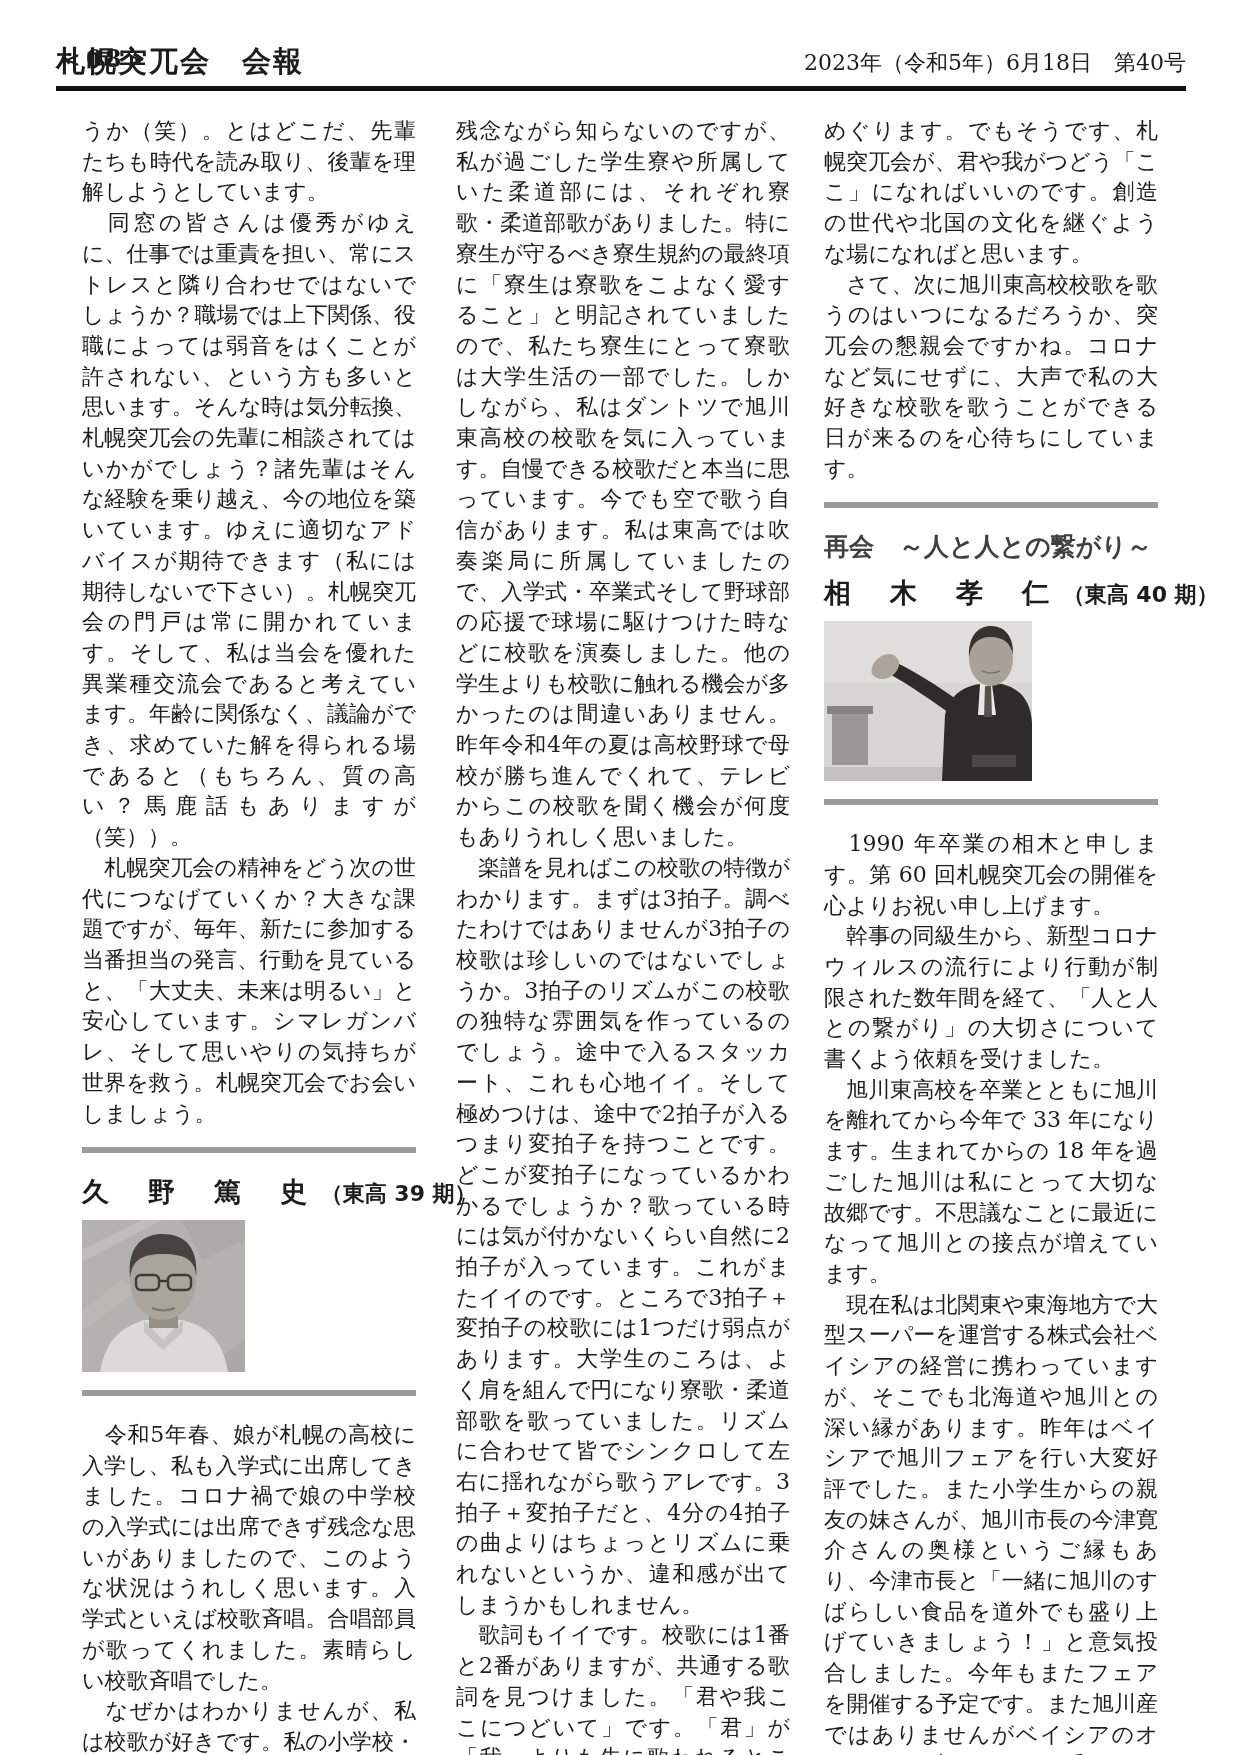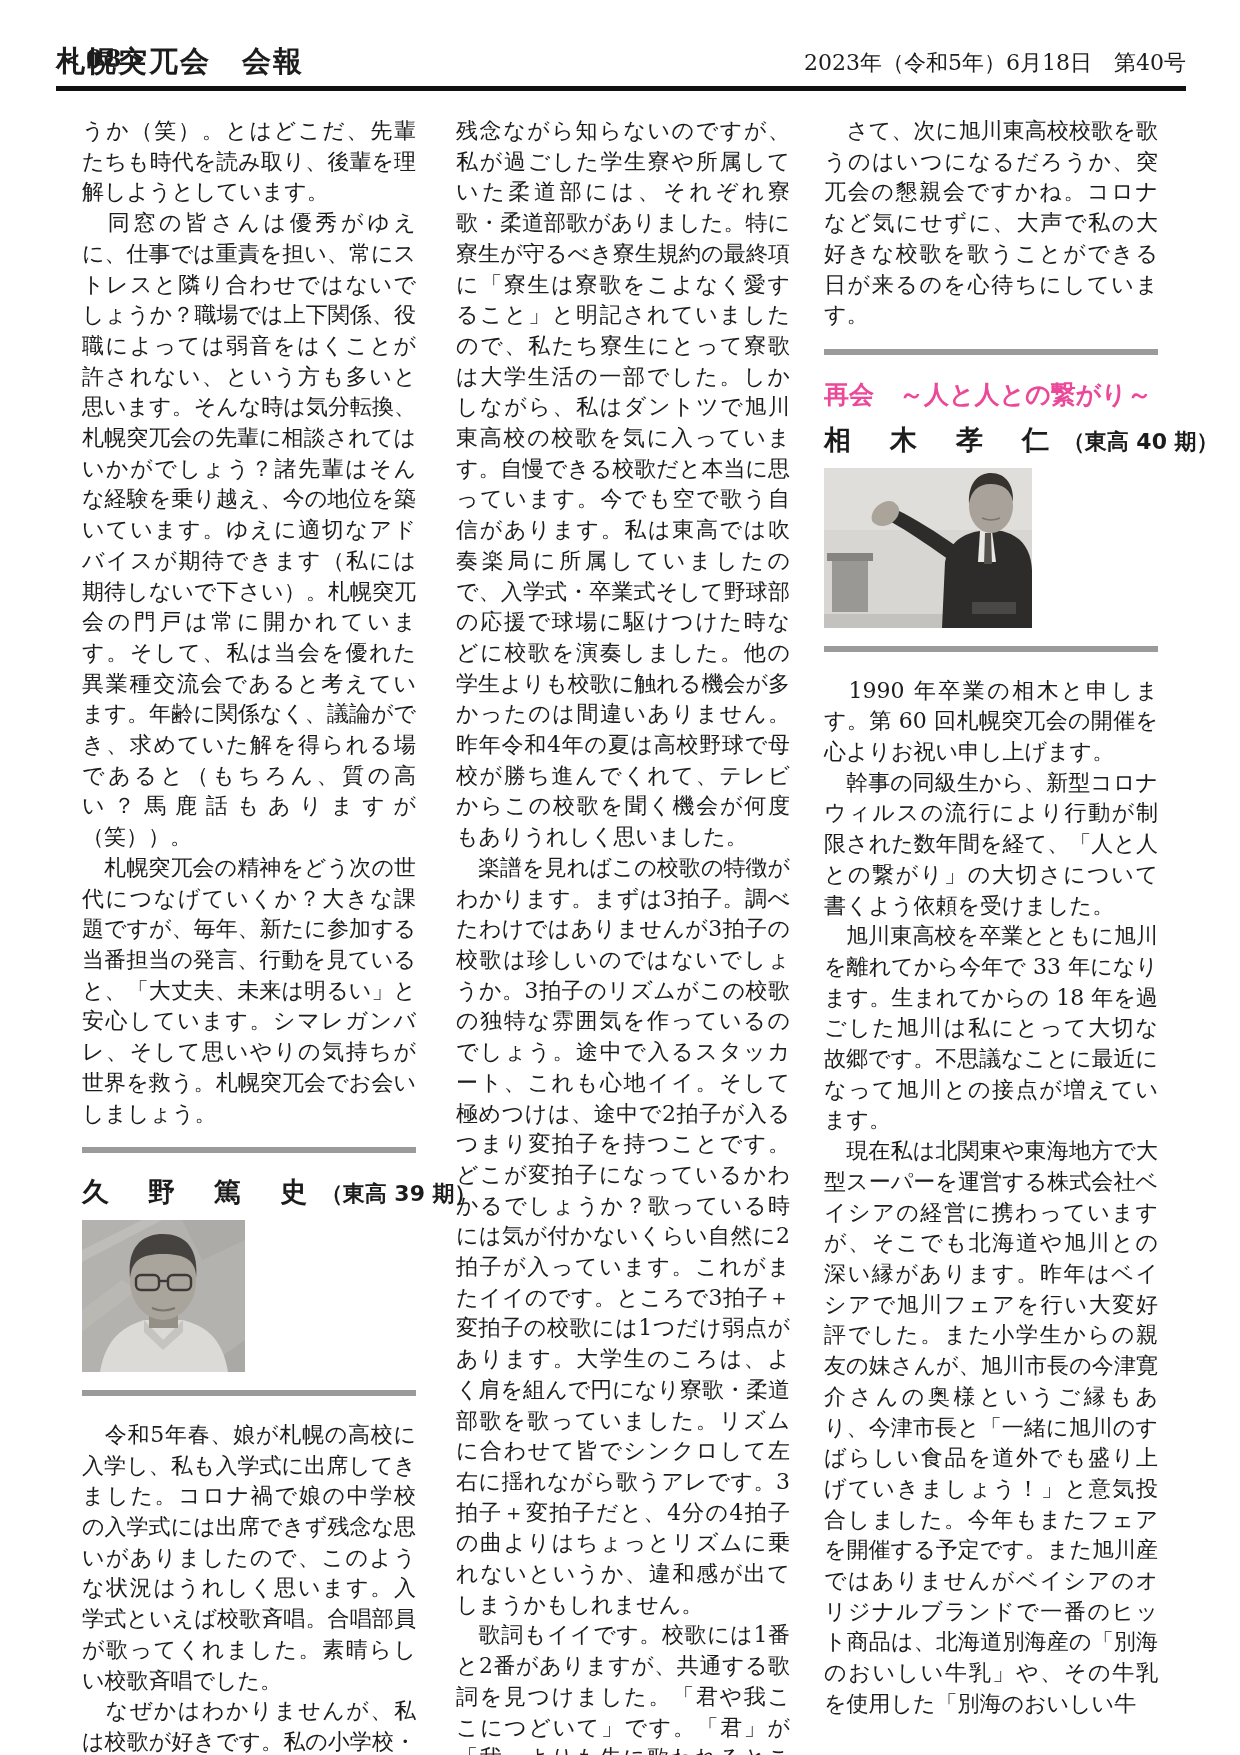--- a/index.html
+++ b/index.html
@@ -28,23 +28,23 @@
     text-align:justify;text-justify:inter-ideograph;
     letter-spacing:0;
   }
   .col p{margin:0;}
   #col1{left:82px;}
   #col2{left:456px;}
   #col3{left:824px;}
   
   .divider-rule{height:6px;background:#9b9b9b;margin:18px 0 24px 0;}
   .article-title{
-    font-family:Liberation Sans, sans-serif;
+    font-family:Liberation Serif, serif;
     font-weight:bold;font-size:29px;line-height:1.2;
-    letter-spacing:1px;margin:0 0 16px 0;color:#ec4899;
+    letter-spacing:1px;margin:0 0 16px 0;color:#404040;
   }
   .article-title.narrow{font-size:25px;letter-spacing:0;}
   .author-line{
     font-family:"DejaVu Sans","Liberation Sans",sans-serif;
     font-weight:bold;margin:0 0 10px 0;white-space:nowrap;
   }
   .author-name{font-size:27px;letter-spacing:6px;}
   .author-affiliation{font-size:22px;letter-spacing:0;margin-top:36px;}
   .photo{display:block;margin:4px 0 10px auto;}
   .photo svg{display:block;}
@@ -98,20 +98,21 @@
     <p>　なぜかはわかりませんが、私は校歌が好きです。私の小学校・中学校そして旭川東高校の校歌を今でも覚えています。大学の校歌は</p>
   </div>
 
   <div class="col" id="col2">
     <p>残念ながら知らないのですが、私が過ごした学生寮や所属していた柔道部には、それぞれ寮歌・柔道部歌がありました。特に寮生が守るべき寮生規約の最終項に「寮生は寮歌をこよなく愛すること」と明記されていましたので、私たち寮生にとって寮歌は大学生活の一部でした。しかしながら、私はダントツで旭川東高校の校歌を気に入っています。自慢できる校歌だと本当に思っています。今でも空で歌う自信があります。私は東高では吹奏楽局に所属していましたので、入学式・卒業式そして野球部の応援で球場に駆けつけた時などに校歌を演奏しました。他の学生よりも校歌に触れる機会が多かったのは間違いありません。昨年令和4年の夏は高校野球で母校が勝ち進んでくれて、テレビからこの校歌を聞く機会が何度もありうれしく思いました。</p>
     <p>　楽譜を見ればこの校歌の特徴がわかります。まずは3拍子。調べたわけではありませんが3拍子の校歌は珍しいのではないでしょうか。3拍子のリズムがこの校歌の独特な雰囲気を作っているのでしょう。途中で入るスタッカート、これも心地イイ。そして極めつけは、途中で2拍子が入るつまり変拍子を持つことです。どこが変拍子になっているかわかるでしょうか？歌っている時には気が付かないくらい自然に2拍子が入っています。これがまたイイのです。ところで3拍子＋変拍子の校歌には1つだけ弱点があります。大学生のころは、よく肩を組んで円になり寮歌・柔道部歌を歌っていました。リズムに合わせて皆でシンクロして左右に揺れながら歌うアレです。3拍子＋変拍子だと、4分の4拍子の曲よりはちょっとリズムに乗れないというか、違和感が出てしまうかもしれません。</p>
     <p>　歌詞もイイです。校歌には1番と2番がありますが、共通する歌詞を見つけました。「君や我ここにつどいて」です。「君」が「我」よりも先に歌われるところからは、相手を尊重しているのだなとか、「ここ」とはどこだ？などと想像が</p>
   </div>
 
   <div class="col" id="col3">
+    <p>めぐります。でもそうです、札幌突兀会が、君や我がつどう「ここ」になればいいのです。創造の世代や北国の文化を継ぐような場になればと思います。</p>
     <p>　さて、次に旭川東高校校歌を歌うのはいつになるだろうか、突兀会の懇親会ですかね。コロナなど気にせずに、大声で私の大好きな校歌を歌うことができる日が来るのを心待ちにしています。</p>
 
     <div class="divider-rule"></div>
 
     <h2 class="article-title narrow">再会　～人と人との繋がり～</h2>
     <div class="author-line">
       <span class="author-name">相　木　孝　仁</span>
       <span class="author-affiliation">（東高 40 期）</span>
     </div>
 

